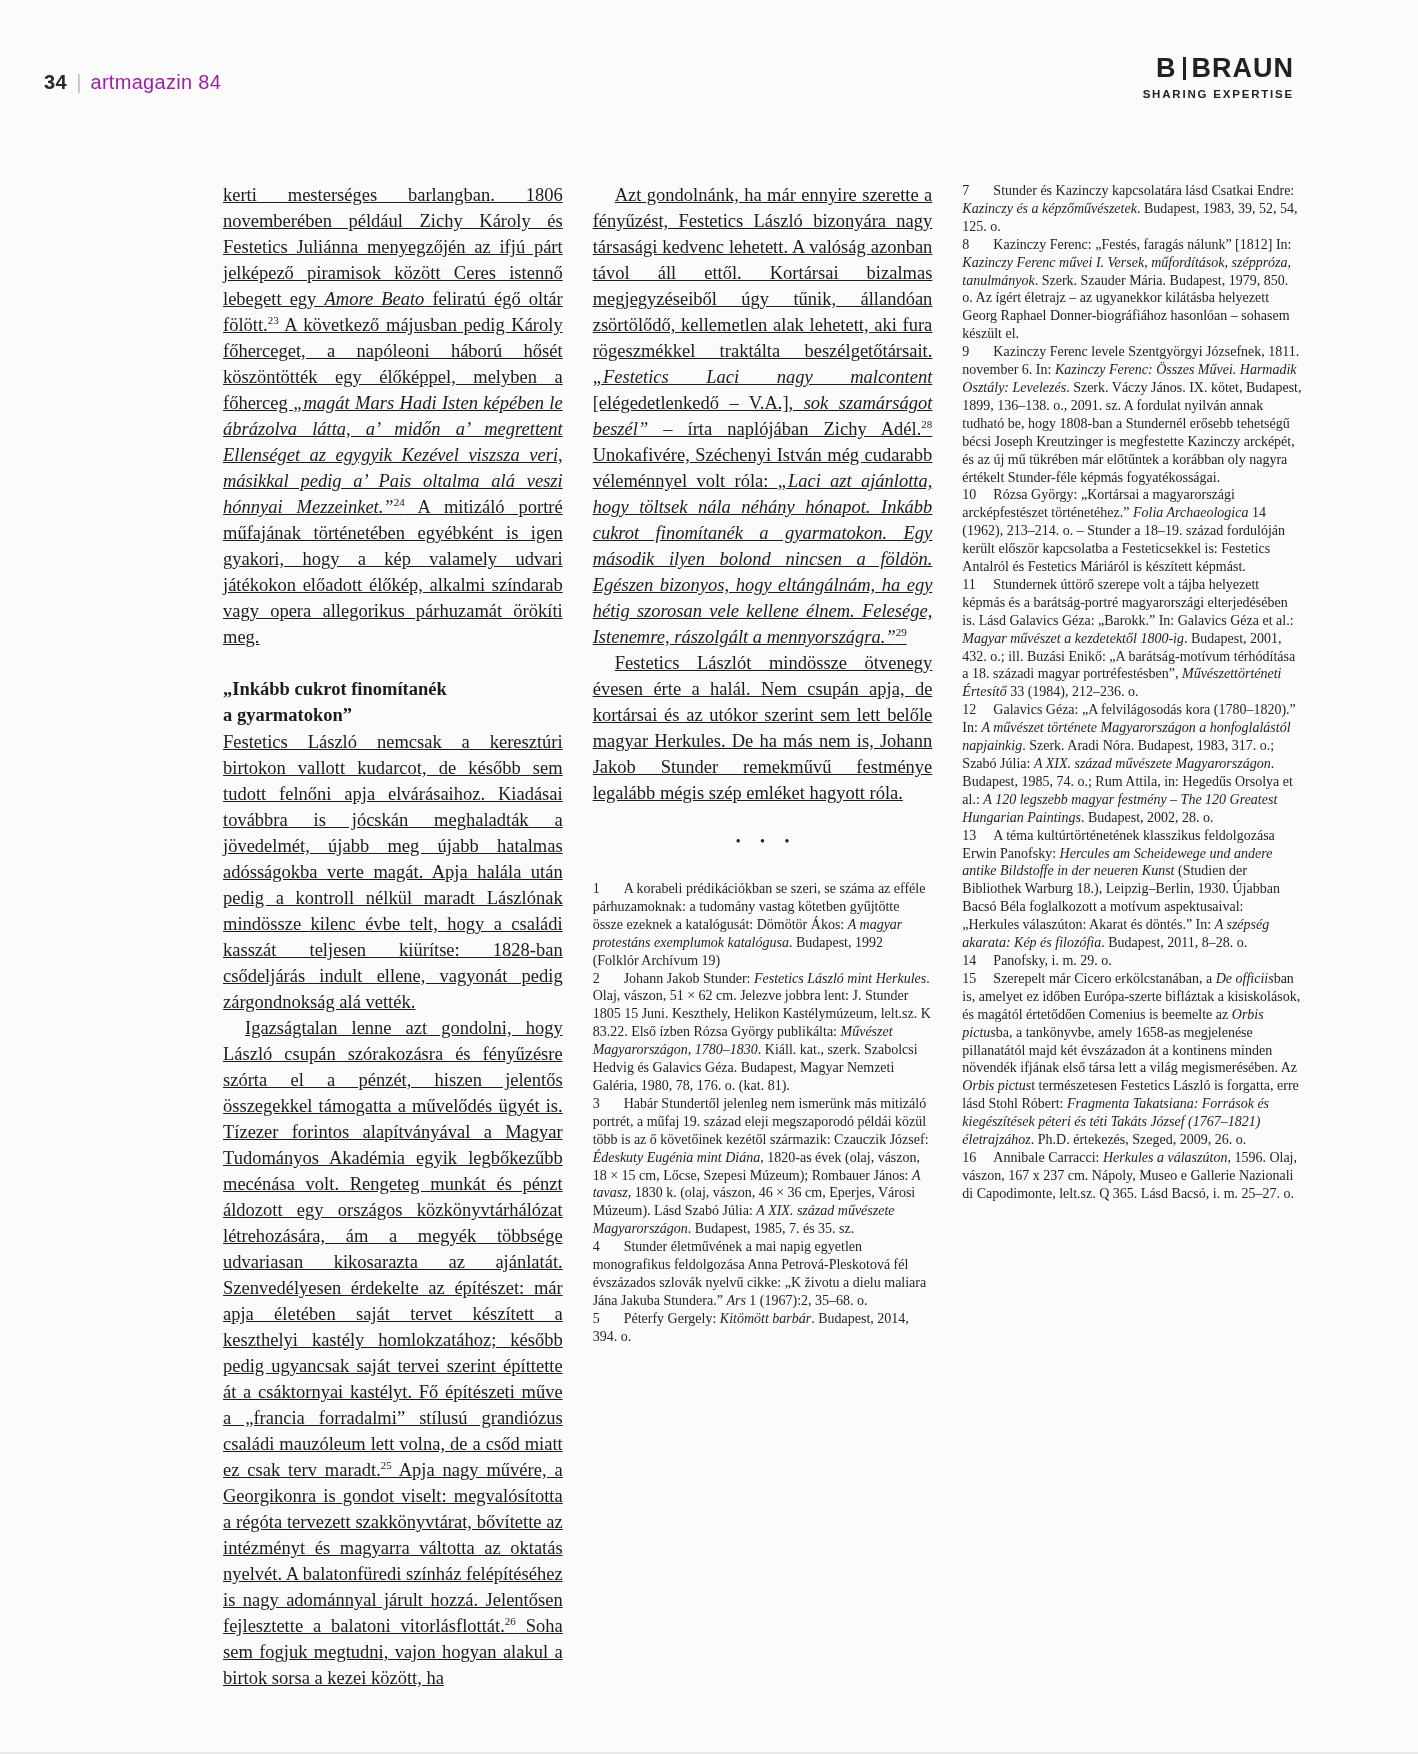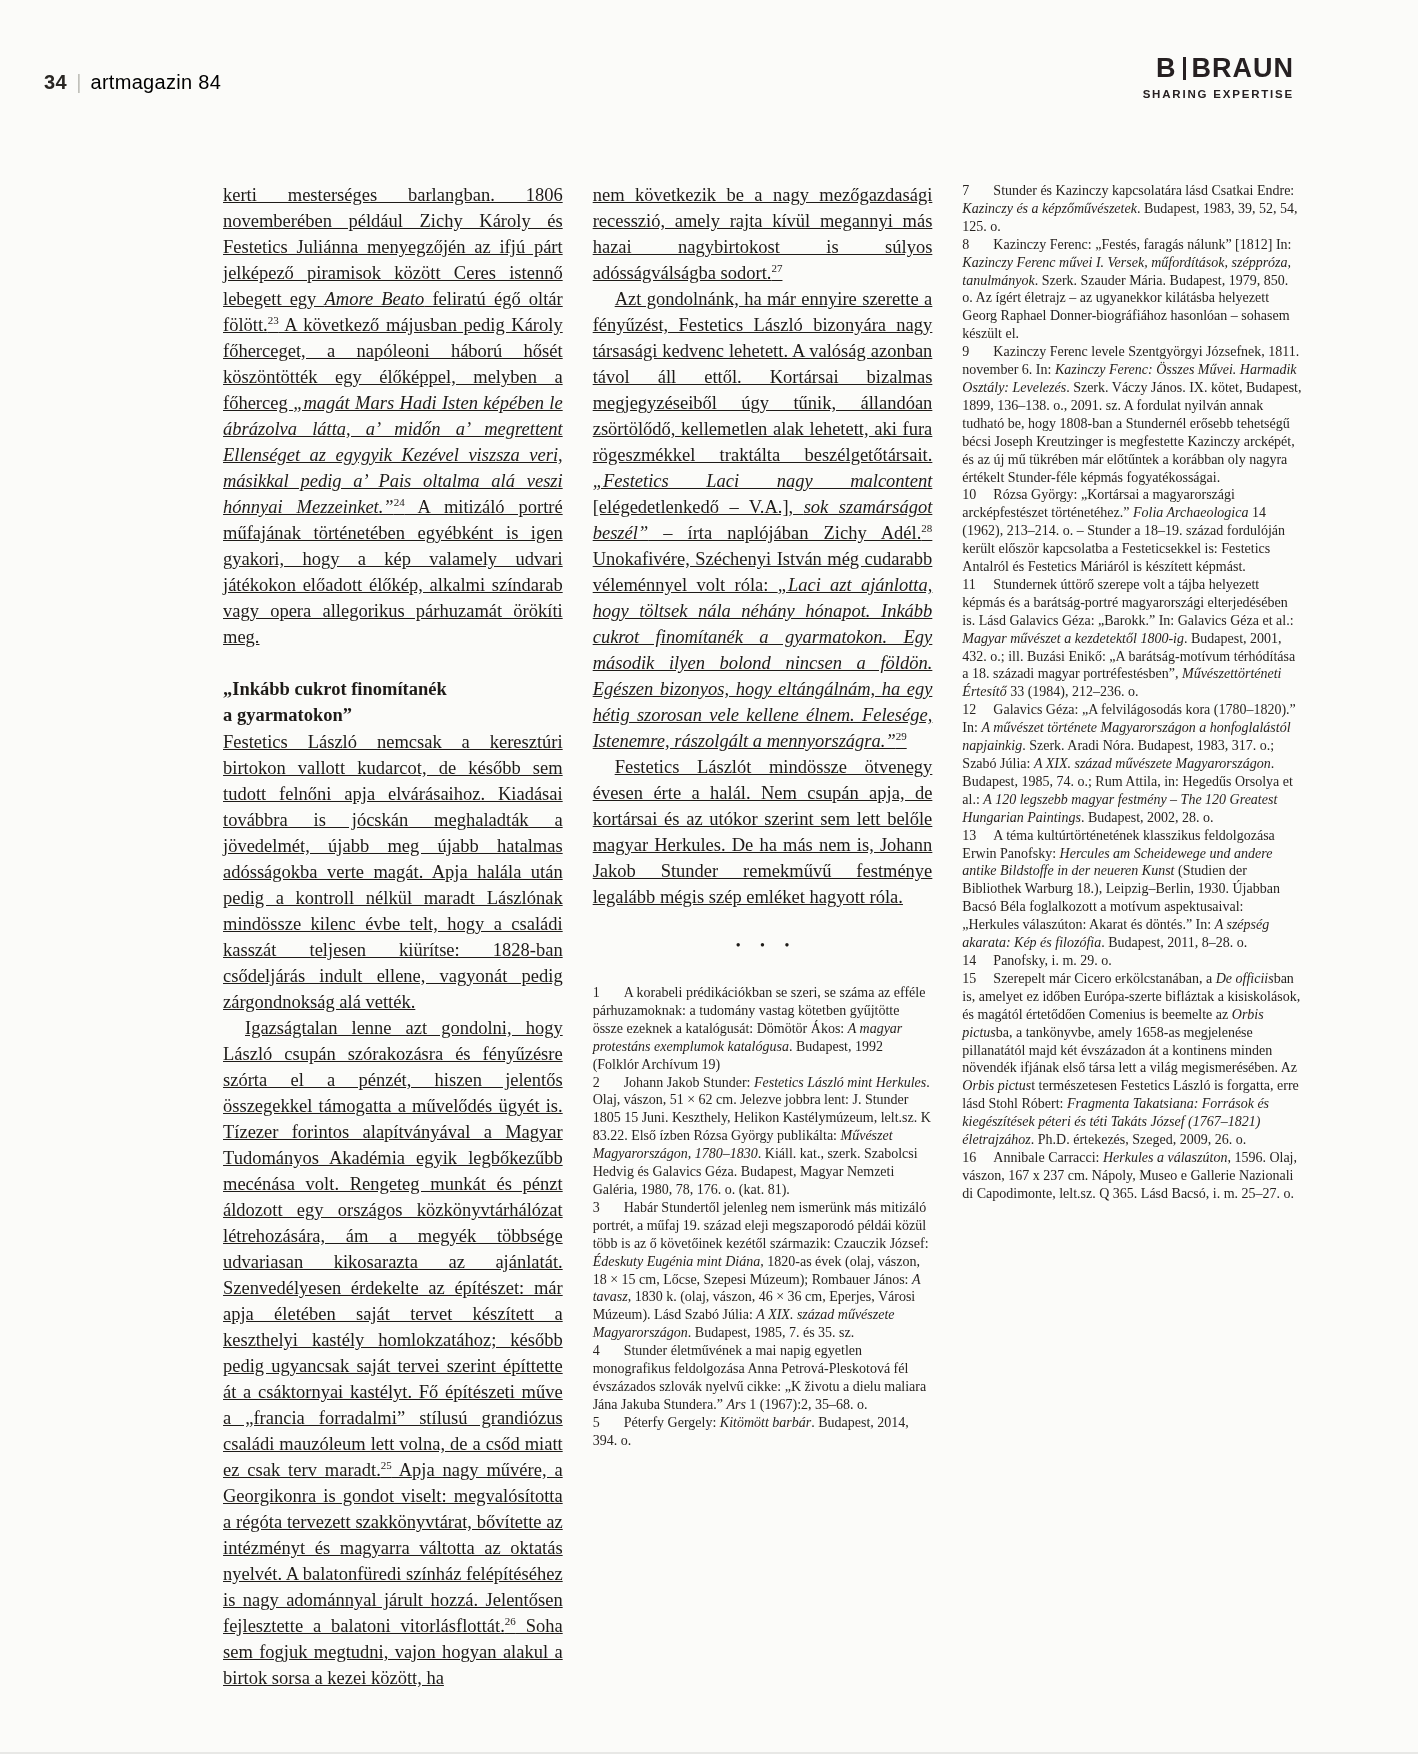--- a/index.html
+++ b/index.html
@@ -15,21 +15,21 @@
   
   .page-header {
     position:absolute; top:70px; left:44px;
     font-family:"Liberation Sans", sans-serif;
     font-size:20px; line-height:24px;
     display:flex; align-items:baseline; gap:9px;
     color:#8d8d87;
   }
   .page-num { color:#2a2724; font-weight:bold; letter-spacing:0.5px; }
   .header-divider { color:#c0c0ba; font-weight:300; }
-  .magazine-name { color:#000000; letter-spacing:0.3px;text-align:right; }
+  .magazine-name { color:#a21caf; letter-spacing:0.3px;text-align:right; }
 
   
   .logo {
     position:absolute; top:55px; right:124px;
     text-align:right;
     font-family:"Liberation Sans", sans-serif;
     color:#262022;
   }
   .logo-main {
     display:flex; justify-content:flex-end; align-items:center; gap:6px;
@@ -105,21 +105,20 @@
 
   <div class="columns" id="columns">
       <div class="column">
         <p class="body-para"><span>kerti mesterséges barlangban. 1806 novemberében például Zichy Károly és Festetics Juliánna menyegzőjén az ifjú párt jelképező piramisok között Ceres istennő lebegett egy </span><em>Amore Beato</em><span> feliratú égő oltár fölött.</span><sup class="fn-ref">23</sup><span> A következő májusban pedig Károly főherceget, a napóleoni háború hősét köszöntötték egy élőképpel, melyben a főherceg </span><em>„magát Mars Hadi Isten képében le ábrázolva látta, a’ midőn a’ megrettent Ellenséget az egygyik Kezével viszsza veri, másikkal pedig a’ Pais oltalma alá veszi hónnyai Mezzeinket.”</em><sup class="fn-ref">24</sup><span> A mitizáló portré műfajának történetében egyébként is igen gyakori, hogy a kép valamely udvari játékokon előadott élőkép, alkalmi színdarab vagy opera allegorikus párhuzamát örökíti meg.</span></p>
         <h3 class="subheading"><span>„Inkább cukrot finomítanék
 a gyarmatokon”</span></h3>
         <p class="body-para"><span>Festetics László nemcsak a keresztúri birtokon vallott kudarcot, de később sem tudott felnőni apja elvárásaihoz. Kiadásai továbbra is jócskán meghaladták a jövedelmét, újabb meg újabb hatalmas adósságokba verte magát. Apja halála után pedig a kontroll nélkül maradt Lászlónak mindössze kilenc évbe telt, hogy a családi kasszát teljesen kiürítse: 1828-ban csődeljárás indult ellene, vagyonát pedig zárgondnokság alá vették.</span></p>
         <p class="body-para indent"><span>Igazságtalan lenne azt gondolni, hogy László csupán szórakozásra és fényűzésre szórta el a pénzét, hiszen jelentős összegekkel támogatta a művelődés ügyét is. Tízezer forintos alapítványával a Magyar Tudományos Akadémia egyik legbőkezűbb mecénása volt. Rengeteg munkát és pénzt áldozott egy országos közkönyvtárhálózat létrehozására, ám a megyék többsége udvariasan kikosarazta az ajánlatát. Szenvedélyesen érdekelte az építészet: már apja életében saját tervet készített a keszthelyi kastély homlokzatához; később pedig ugyancsak saját tervei szerint építtette át a csáktornyai kastélyt. Fő építészeti műve a „francia forradalmi” stílusú grandiózus családi mauzóleum lett volna, de a csőd miatt ez csak terv maradt.</span><sup class="fn-ref">25</sup><span> Apja nagy művére, a Georgikonra is gondot viselt: megvalósította a régóta tervezett szakkönyvtárat, bővítette az intézményt és magyarra váltotta az oktatás nyelvét. A balatonfüredi színház felépítéséhez is nagy adománnyal járult hozzá. Jelentősen fejlesztette a balatoni vitorlásflottát.</span><sup class="fn-ref">26</sup><span> Soha sem fogjuk megtudni, vajon hogyan alakul a birtok sorsa a kezei között, ha</span></p>
       </div>
       <div class="column">
-        <p class="body-para"><span>nem következik be a nagy mezőgazdasági recesszió, amely rajta kívül megannyi más hazai nagybirtokost is súlyos adósságválságba sodort.</span><sup class="fn-ref">27</sup></p>
         <p class="body-para indent"><span>Azt gondolnánk, ha már ennyire szerette a fényűzést, Festetics László bizonyára nagy társasági kedvenc lehetett. A valóság azonban távol áll ettől. Kortársai bizalmas megjegyzéseiből úgy tűnik, állandóan zsörtölődő, kellemetlen alak lehetett, aki fura rögeszmékkel traktálta beszélgetőtársait. </span><em>„Festetics Laci nagy malcontent</em><span> [elégedetlenkedő – V.A.], </span><em>sok szamárságot beszél”</em><span> – írta naplójában Zichy Adél.</span><sup class="fn-ref">28</sup><span> Unokafivére, Széchenyi István még cudarabb véleménnyel volt róla: </span><em>„Laci azt ajánlotta, hogy töltsek nála néhány hónapot. Inkább cukrot finomítanék a gyarmatokon. Egy második ilyen bolond nincsen a földön. Egészen bizonyos, hogy eltángálnám, ha egy hétig szorosan vele kellene élnem. Felesége, Istenemre, rászolgált a mennyországra.”</em><sup class="fn-ref">29</sup></p>
         <p class="body-para indent"><span>Festetics Lászlót mindössze ötvenegy évesen érte a halál. Nem csupán apja, de kortársai és az utókor szerint sem lett belőle magyar Herkules. De ha más nem is, Johann Jakob Stunder remekművű festménye legalább mégis szép emléket hagyott róla.</span></p>
         <div class="separator">•  •  •</div>
         <p class="footnote"><span class="fn-num">1</span><span>A korabeli prédikációkban se szeri, se száma az efféle párhuzamoknak: a tudomány vastag kötetben gyűjtötte össze ezeknek a katalógusát: Dömötör Ákos: </span><em>A magyar protestáns exemplumok katalógusa</em><span>. Budapest, 1992 (Folklór Archívum 19)</span></p>
         <p class="footnote"><span class="fn-num">2</span><span>Johann Jakob Stunder: </span><em>Festetics László mint Herkules</em><span>. Olaj, vászon, 51 × 62 cm. Jelezve jobbra lent: J. Stunder 1805 15 Juni. Keszthely, Helikon Kastélymúzeum, lelt.sz. K 83.22. Első ízben Rózsa György publikálta: </span><em>Művészet Magyarországon, 1780–1830</em><span>. Kiáll. kat., szerk. Szabolcsi Hedvig és Galavics Géza. Budapest, Magyar Nemzeti Galéria, 1980, 78, 176. o. (kat. 81).</span></p>
         <p class="footnote"><span class="fn-num">3</span><span>Habár Stundertől jelenleg nem ismerünk más mitizáló portrét, a műfaj 19. század eleji megszaporodó példái közül több is az ő követőinek kezétől származik: Czauczik József: </span><em>Édeskuty Eugénia mint Diána</em><span>, 1820-as évek (olaj, vászon, 18 × 15 cm, Lőcse, Szepesi Múzeum); Rombauer János: </span><em>A tavasz</em><span>, 1830 k. (olaj, vászon, 46 × 36 cm, Eperjes, Városi Múzeum). Lásd Szabó Júlia: </span><em>A XIX. század művészete Magyarországon</em><span>. Budapest, 1985, 7. és 35. sz.</span></p>
         <p class="footnote"><span class="fn-num">4</span><span>Stunder életművének a mai napig egyetlen monografikus feldolgozása Anna Petrová-Pleskotová fél évszázados szlovák nyelvű cikke: „K životu a dielu maliara Jána Jakuba Stundera.” </span><em>Ars</em><span> 1 (1967):2, 35–68. o.</span></p>
         <p class="footnote"><span class="fn-num">5</span><span>Péterfy Gergely: </span><em>Kitömött barbár</em><span>. Budapest, 2014, 394. o.</span></p>
       </div>
       <div class="column">

